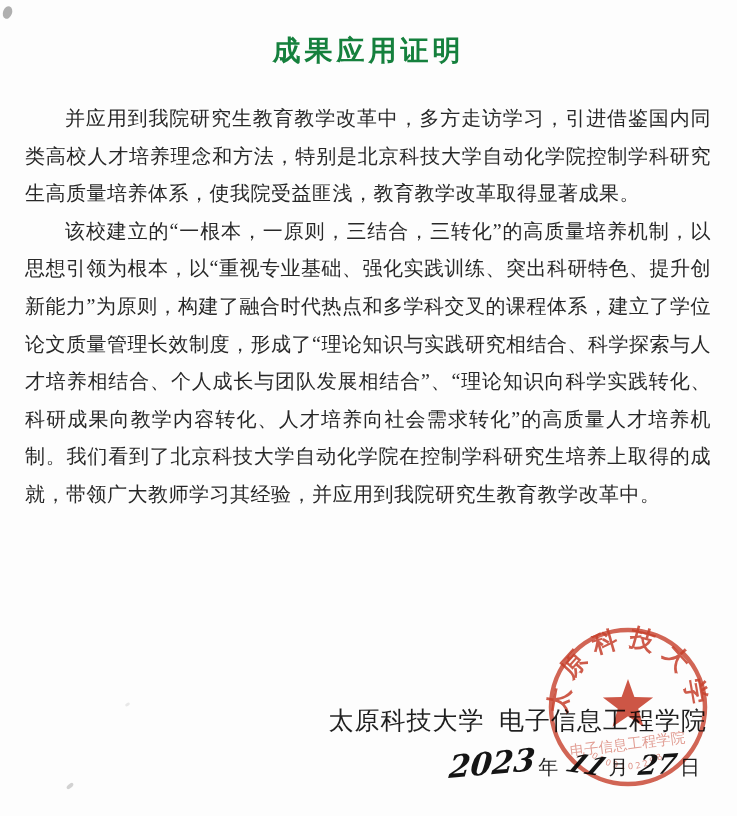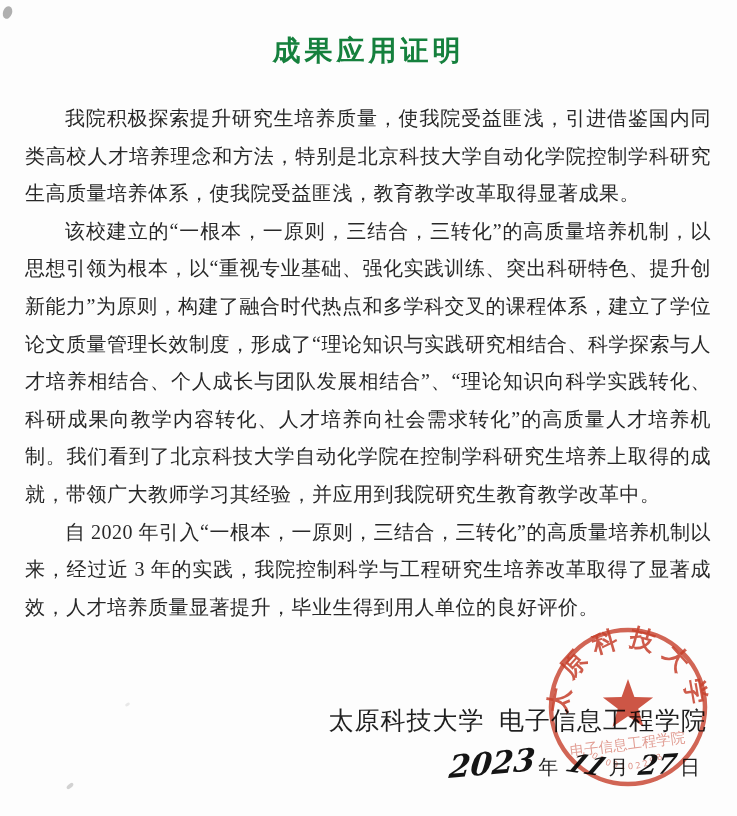--- a/index.html
+++ b/index.html
@@ -86,23 +86,22 @@
   .speck-c { left: 125px; top: 703px; width: 5px; height: 3px; opacity: 0.15; transform: rotate(-30deg); }
 </style>
 </head>
 <body>
 
 <div class="page">
 
   <div class="doc-title">成果应用证明</div>
 
   <div class="body-text">
-    <p>我院积极探索提升研究生培养质量，使我院受益匪浅，引进借鉴国内同类高校人才培养理念和方法，特别是北京科技大学自动化学院控制学科研究生高质量培养体系，使我院受益匪浅，教育教学改革取得显著成果。</p>
+    <p>并应用到我院研究生教育教学改革中，多方走访学习，引进借鉴国内同类高校人才培养理念和方法，特别是北京科技大学自动化学院控制学科研究生高质量培养体系，使我院受益匪浅，教育教学改革取得显著成果。</p>
     <p>该校建立的“一根本，一原则，三结合，三转化”的高质量培养机制，以思想引领为根本，以“重视专业基础、强化实践训练、突出科研特色、提升创新能力”为原则，构建了融合时代热点和多学科交叉的课程体系，建立了学位论文质量管理长效制度，形成了“理论知识与实践研究相结合、科学探索与人才培养相结合、个人成长与团队发展相结合”、“理论知识向科学实践转化、科研成果向教学内容转化、人才培养向社会需求转化”的高质量人才培养机制。我们看到了北京科技大学自动化学院在控制学科研究生培养上取得的成就，带领广大教师学习其经验，并应用到我院研究生教育教学改革中。</p>
-    <p>自 2020 年引入“一根本，一原则，三结合，三转化”的高质量培养机制以来，经过近 3 年的实践，我院控制科学与工程研究生培养改革取得了显著成效，人才培养质量显著提升，毕业生得到用人单位的良好评价。</p>
   </div>
 
   <div class="sign-block">
     <div class="sign-org">太原科技大学  电子信息工程学院</div>
     <div class="sign-date">
       <span class="hw hw-year">2023</span><span class="date-unit">年</span><span class="hw hw-month">11</span><span class="date-unit">月</span><span class="hw hw-day">27</span><span class="date-unit">日</span>
     </div>
   </div>
 
   <svg class="seal" viewBox="0 0 168 168">

